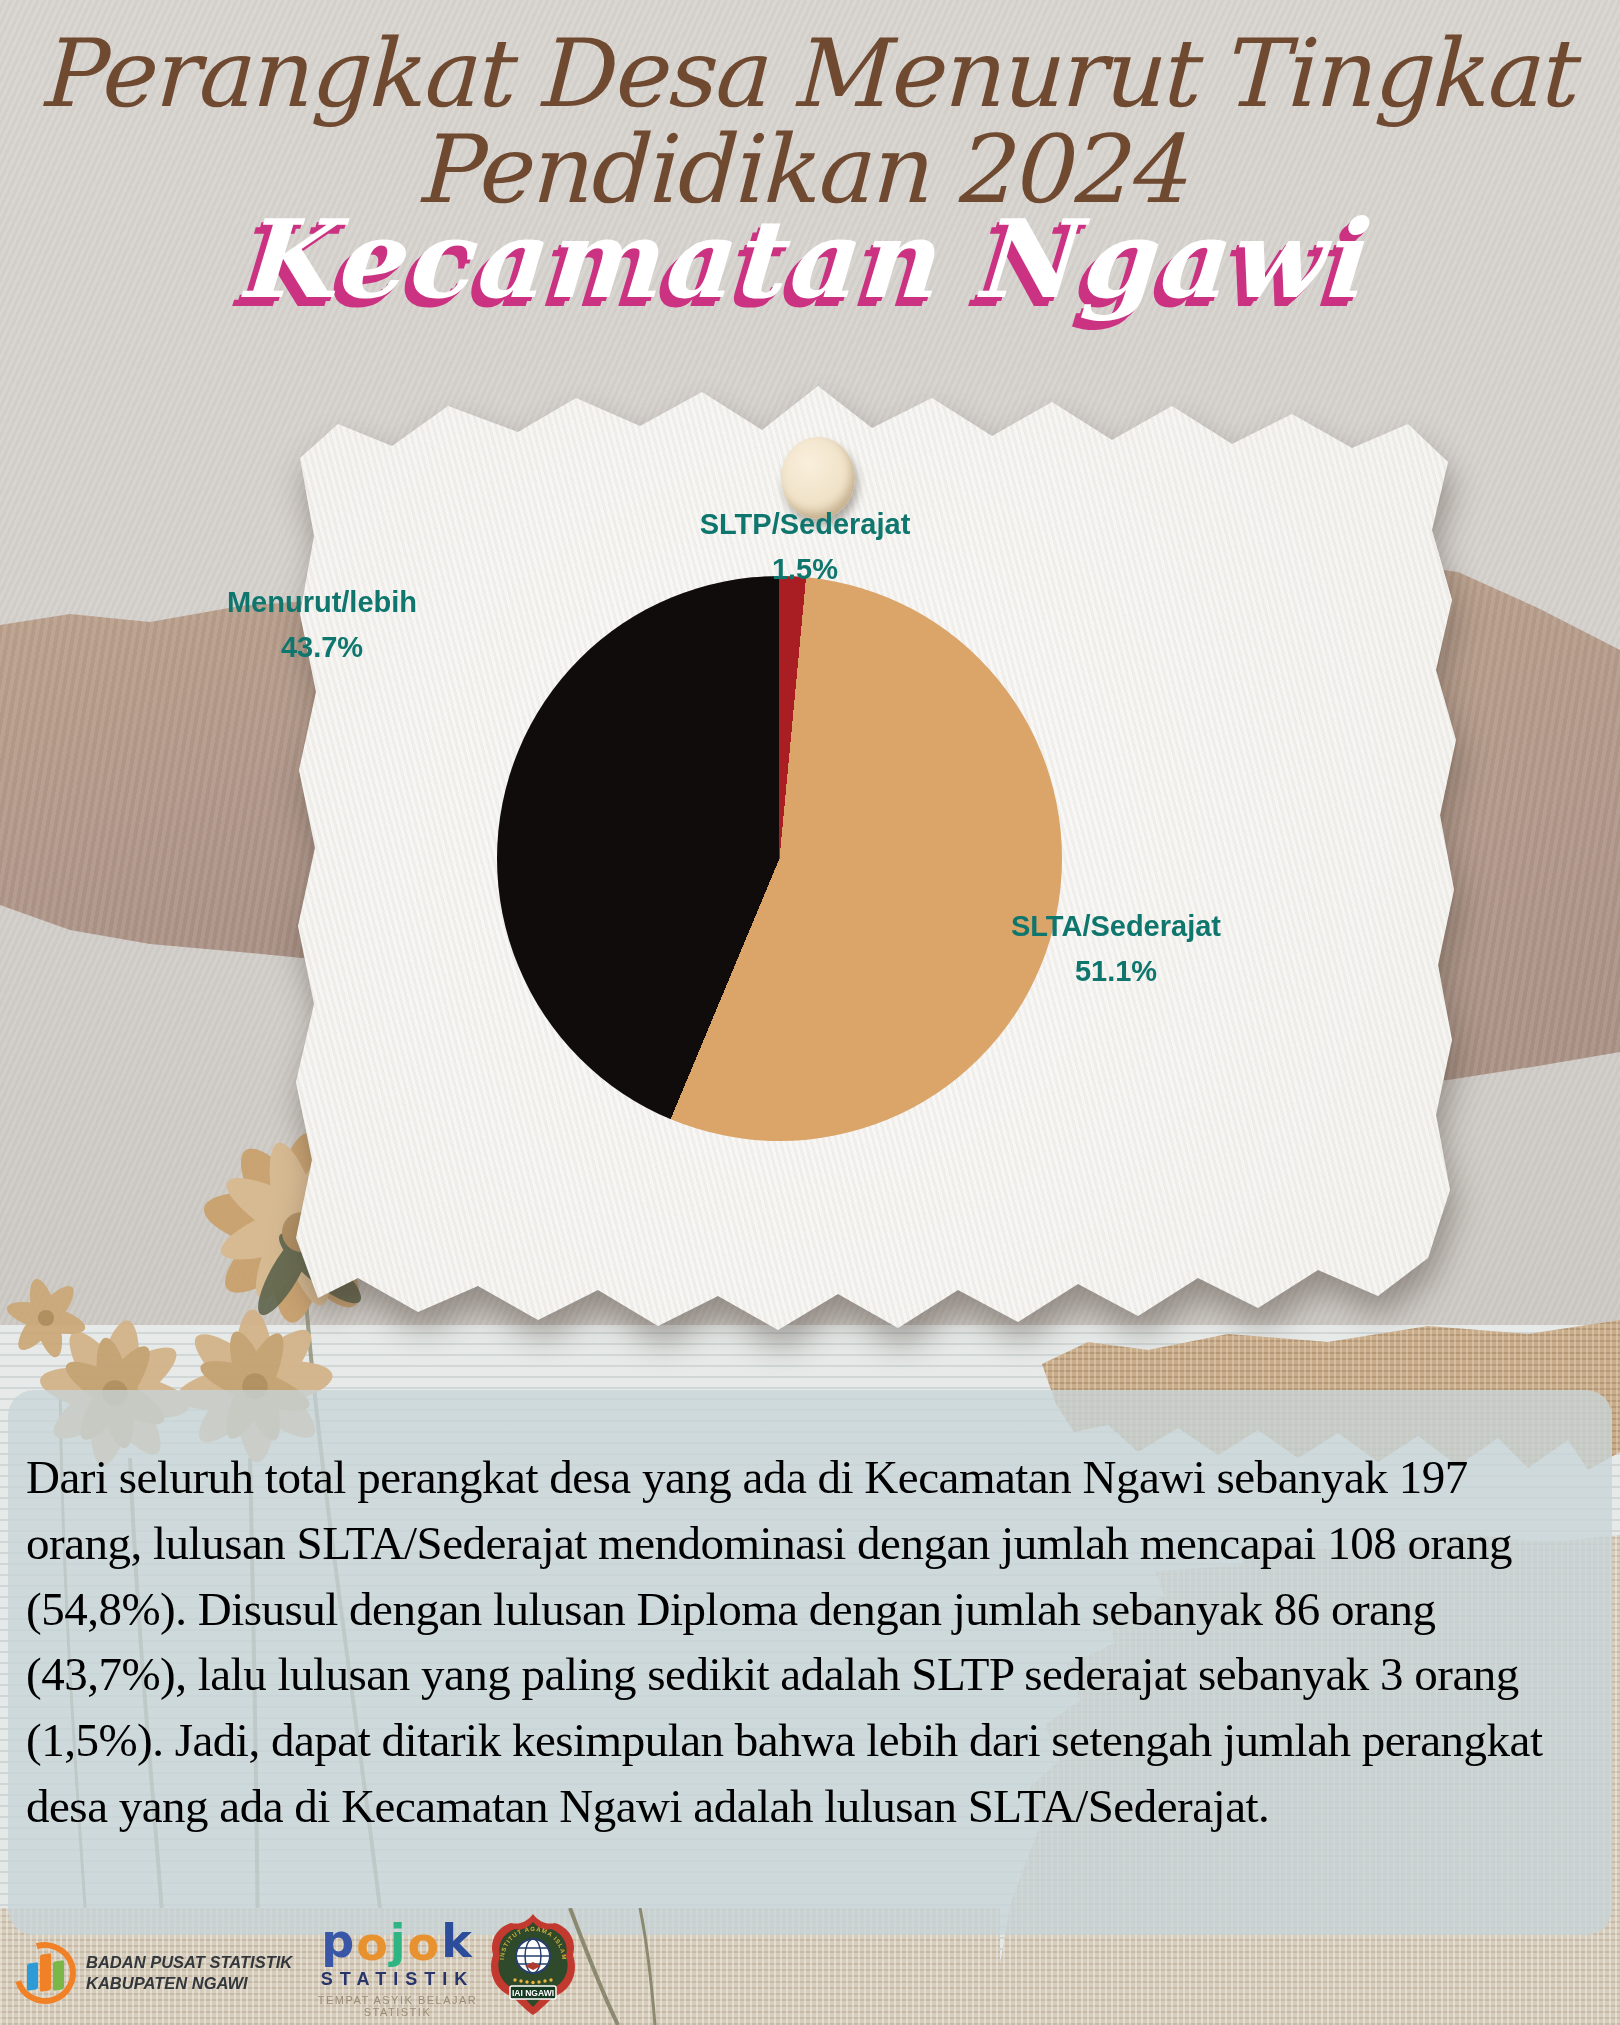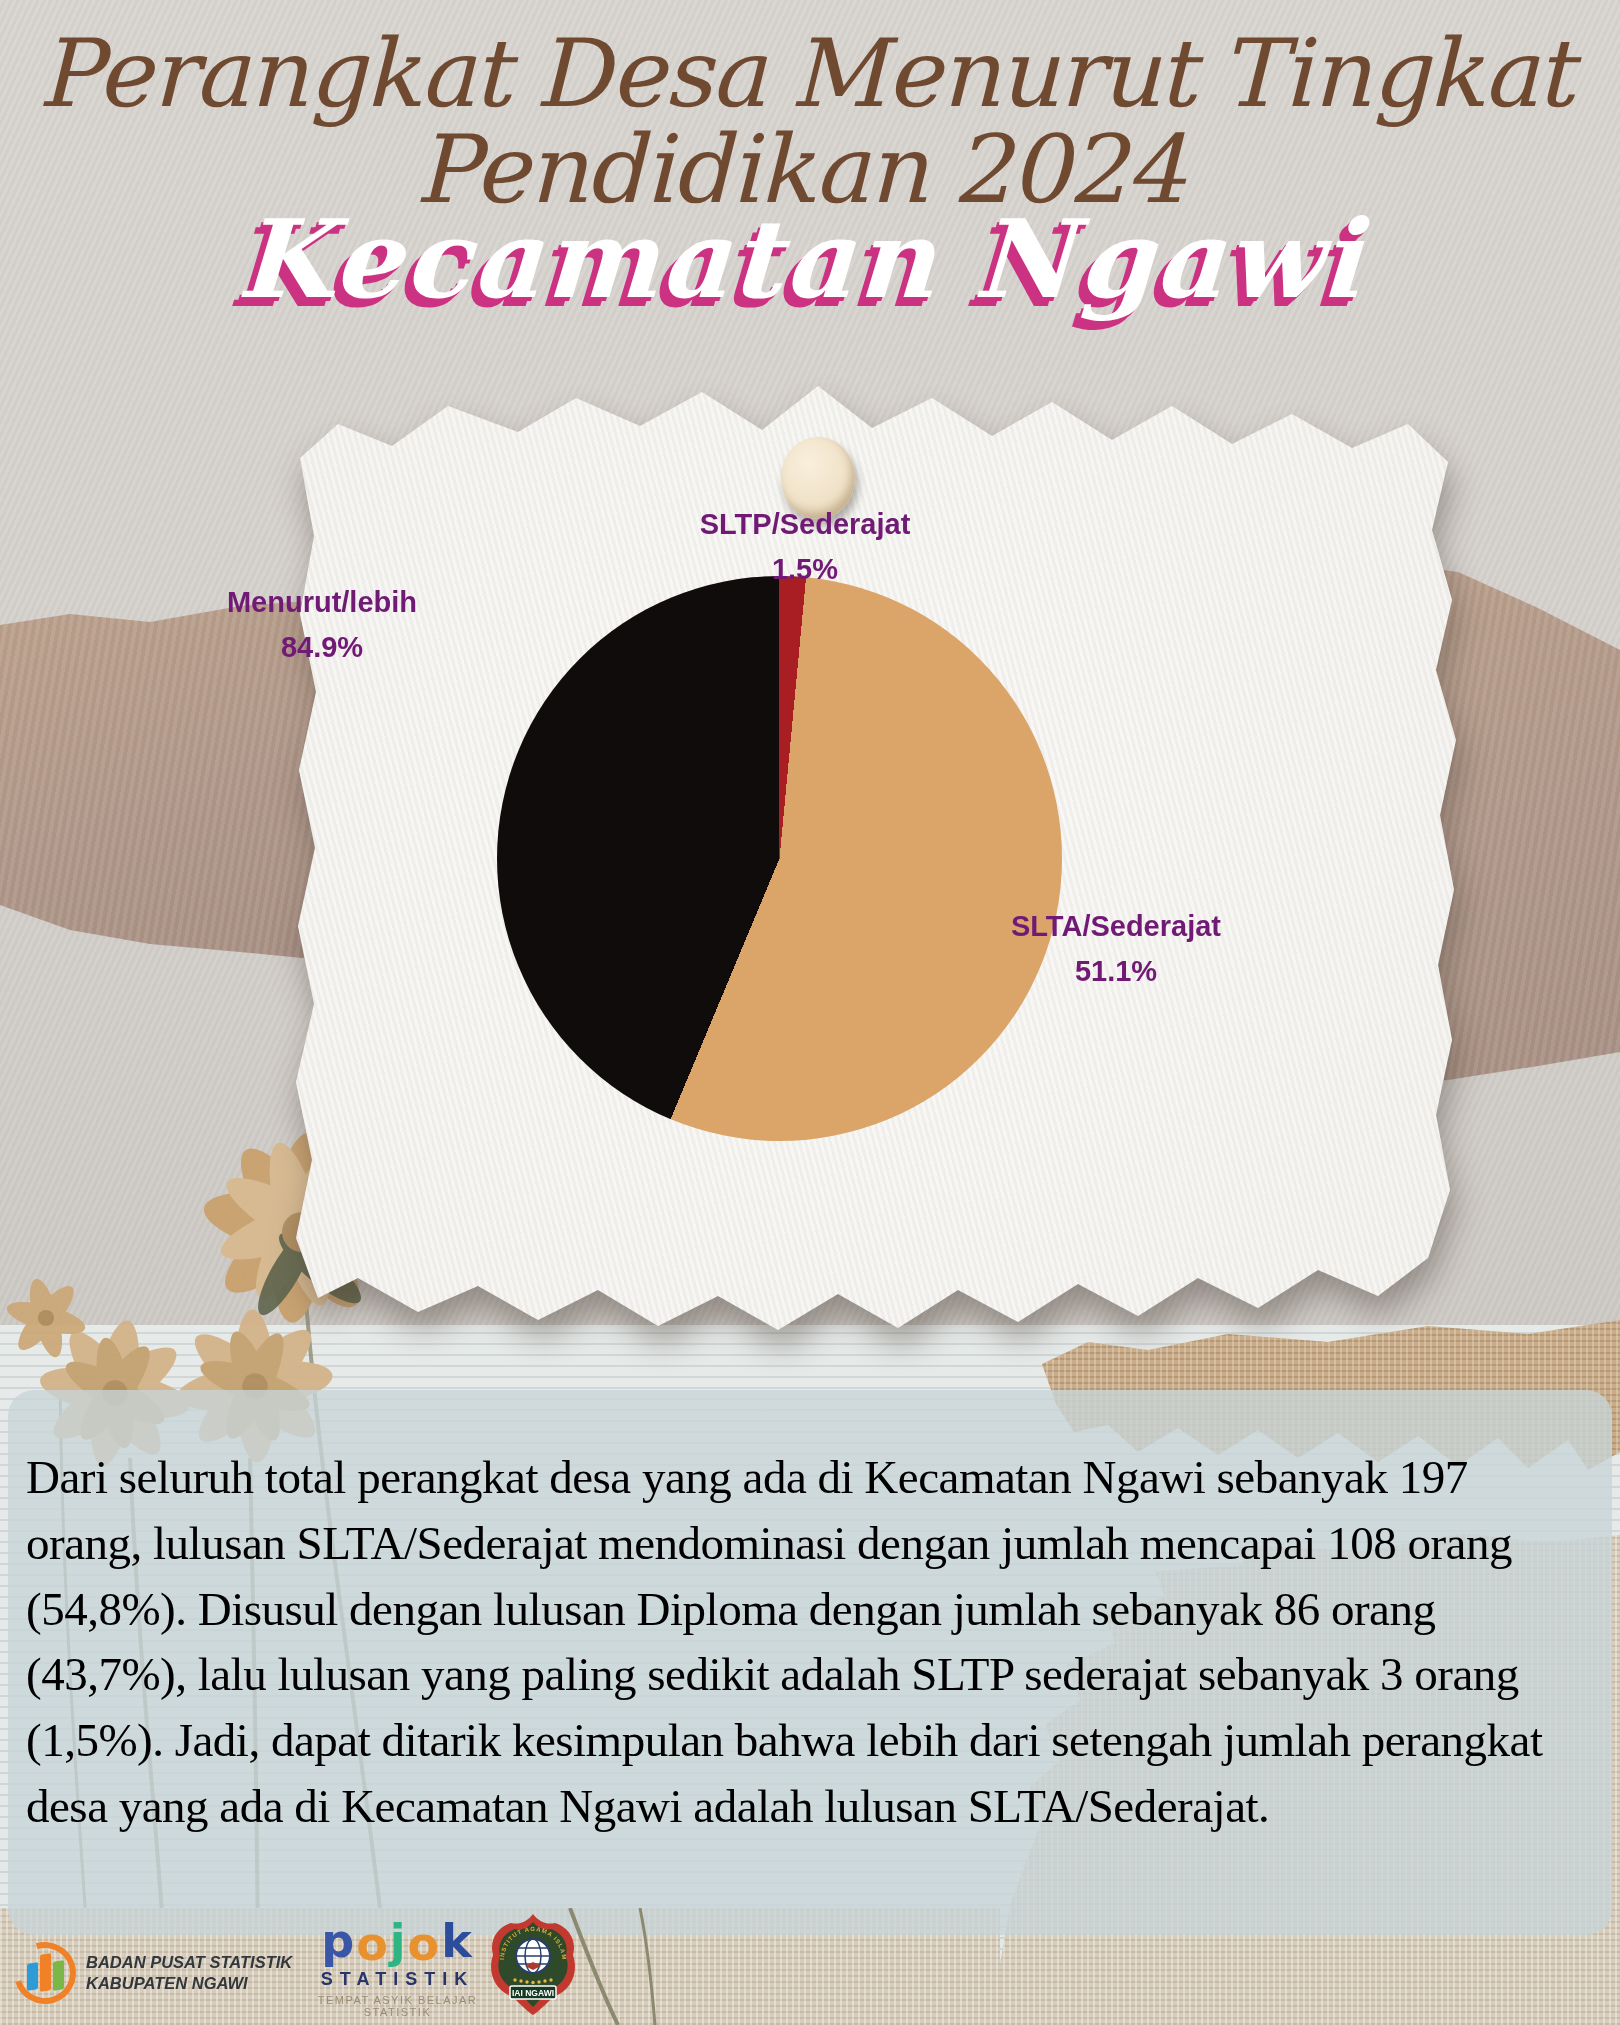--- a/index.html
+++ b/index.html
@@ -60,21 +60,21 @@
   .subtitle{position:absolute;left:0;top:196px;width:1620px;text-align:center;z-index:6;
     font-family:"DejaVu Serif","Liberation Serif",serif;font-style:italic;font-weight:bold;
     font-size:108px;color:#FFFFFF;letter-spacing:2px;transform:skewX(-6deg);
     text-shadow:-8px 9px 0 #CB3282,-3px 4px 0 #CB3282;}
   
   .pin{position:absolute;left:781px;top:437px;width:74px;height:82px;border-radius:50%;z-index:7;
     background:radial-gradient(circle at 38% 32%, #F9EFDC 0%, #F0E2C8 55%, #D9C3A0 100%);
     box-shadow:3px 7px 9px rgba(60,50,40,.38), inset -4px -6px 8px rgba(160,135,100,.45);}
   
   .pie{position:absolute;left:497px;top:576px;width:565px;height:565px;border-radius:50%;z-index:6;}
-  .pie-label{position:absolute;z-index:7;text-align:center;color:#701a75;
+  .pie-label{position:absolute;z-index:7;text-align:center;color:#0f766e;
     font-family:"Liberation Sans",sans-serif;font-weight:bold;font-size:29px;line-height:1.55;}
   .lab-sltp{left:605px;top:502px;width:400px;}
   .lab-diploma{left:182px;top:580px;width:280px;}
   .lab-slta{left:976px;top:904px;width:280px;}
   
   .text-panel{position:absolute;left:8px;top:1390px;width:1604px;height:545px;z-index:6;
     background:rgba(200,213,216,.78);border-radius:26px;}
   .body-text{position:absolute;left:26px;top:1398px;width:1566px;z-index:7;
     font-family:Liberation Serif, serif;
     font-size:47px;line-height:1.40;color:#000000;letter-spacing:-.5px;}
@@ -190,21 +190,21 @@
   <div class="pin"></div>
 
   <div class="pie" id="pie" style="background: conic-gradient(rgb(169, 30, 35) 0deg, rgb(169, 30, 35) 5.4deg, rgb(219, 164, 104) 5.4deg, rgb(219, 164, 104) 202.68deg, rgb(16, 12, 12) 202.68deg, rgb(16, 12, 12) 360deg);"></div>
 
   <div class="pie-label lab-sltp">
     <div>SLTP/Sederajat</div>
     <div>1.5%</div>
   </div>
   <div class="pie-label lab-diploma">
     <div>Menurut/lebih</div>
-    <div>84.9%</div>
+    <div>43.7%</div>
   </div>
   <div class="pie-label lab-slta">
     <div>SLTA/Sederajat</div>
     <div>51.1%</div>
   </div>
 
   <div class="text-panel"></div>
   <div class="burlap-tr burlap"></div>
   <div class="burlap-br burlap-light"></div>
   <div class="canvas-strip burlap-light"></div>

